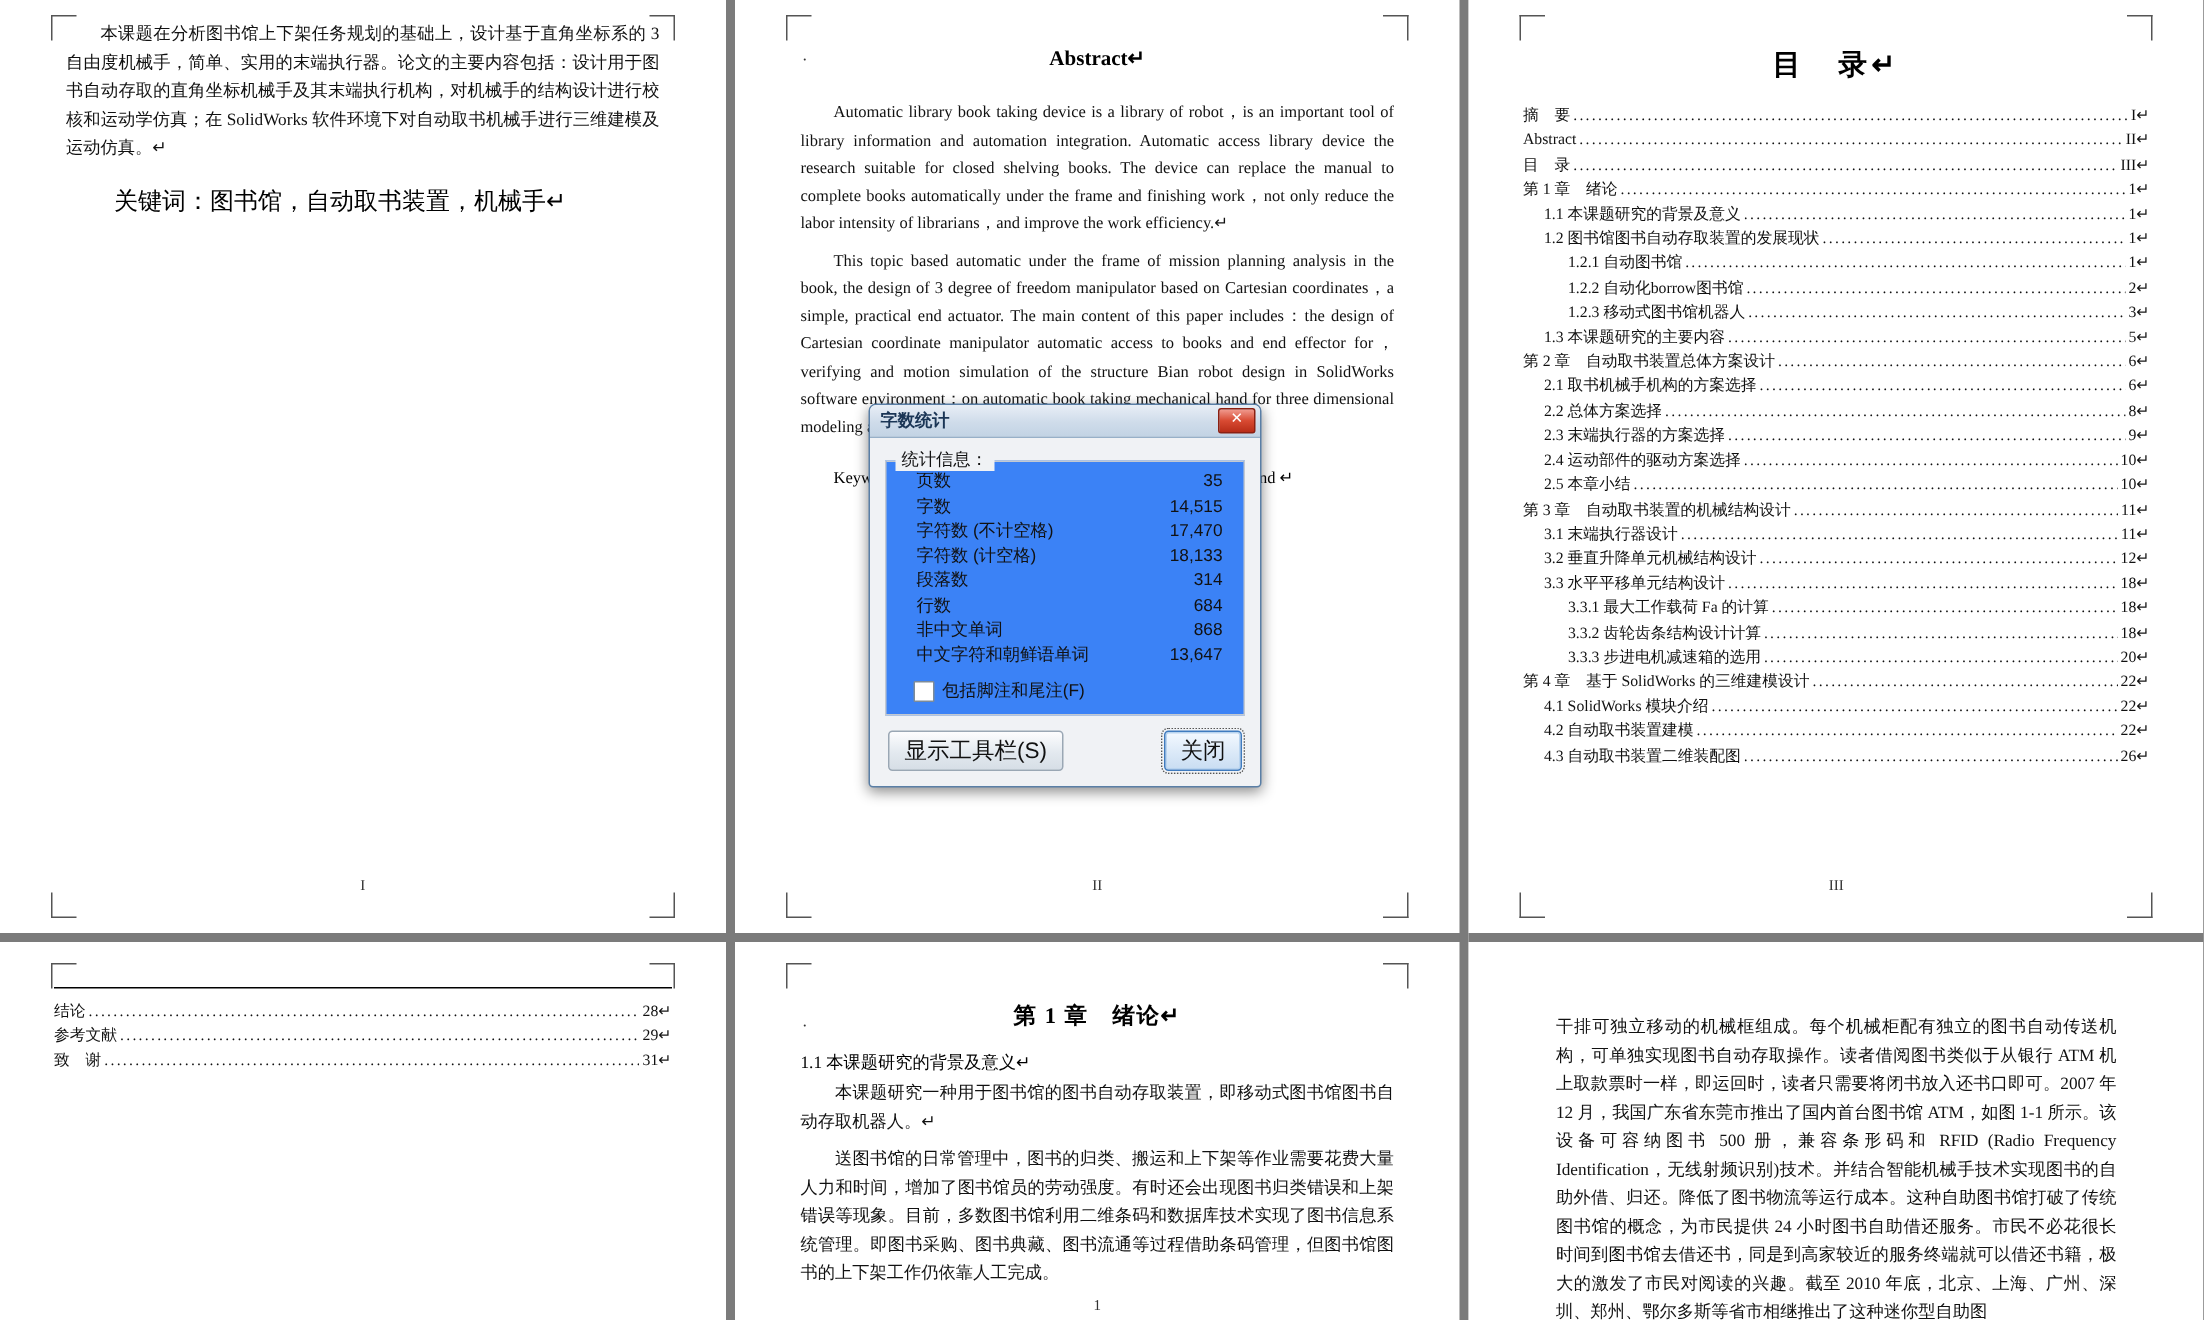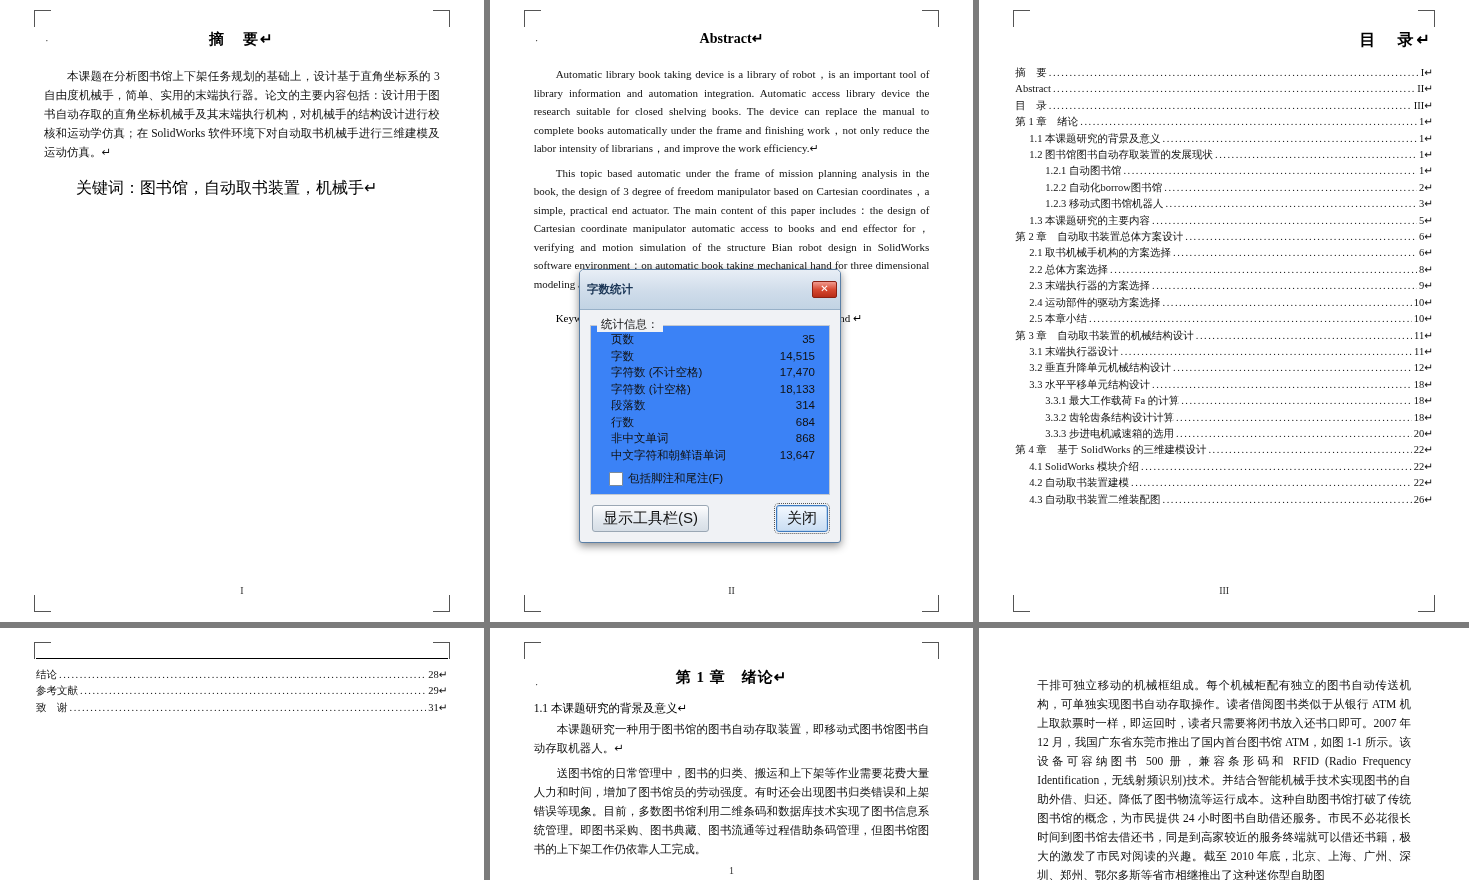--- a/index.html
+++ b/index.html
@@ -68,21 +68,21 @@
     line-height:19px;
     text-indent:2em;
     margin-top:16px;
   }
   .page-num{
     position:absolute;left:0;right:0;bottom:26px;
     text-align:center;font-size:10px;color:#333;
   }
   
   .toc-title{
-    text-align:right;font-size:16px;font-weight:bold;letter-spacing:3px;
+    text-align:center;font-size:19px;font-weight:bold;letter-spacing:3px;
     margin:16px 0 14px 0;
   }
   .toc-line{
     font-size:10.5px;
     line-height:16.4px;
     color:#111;
     display:flex;
     align-items:baseline;
     white-space:nowrap;
     overflow:hidden;
@@ -116,21 +116,21 @@
     left:579px;top:269px;
     width:260px;
     border:1px solid #5a7fa6;
     border-radius:5px 5px 3px 3px;
     background:#f0f2f5;
     box-shadow:0 3px 9px rgba(0,0,0,.45);
     font-family:"Liberation Sans", sans-serif;
     overflow:hidden;
   }
   .dlg-title{
-    height:40px;
+    height:22px;
     background:linear-gradient(#e8eef6,#cfdcea 55%,#c2d3e4);
     border-bottom:1px solid #97b0c8;
     display:flex;align-items:center;
     padding:0 3px 0 7px;
     box-sizing:border-box;
   }
   .dlg-title .cap{
     flex:1;font-size:11.5px;color:#1a3555;font-weight:bold;
     font-family:"Liberation Sans", sans-serif;
   }
@@ -198,21 +198,20 @@
 
 <div class="sheet-grid">
 
   <div class="page">
     <div class="crop tl"></div>
     <div class="crop tr"></div>
     <div class="crop bl"></div>
     <div class="crop br"></div>
     <div class="dotmark2">·</div>
     <div class="page-inner">
-      <h1 class="doc-title">摘　要↵</h1>
       <p class="para">本课题在分析图书馆上下架任务规划的基础上，设计基于直角坐标系的 3 自由度机械手，简单、实用的末端执行器。论文的主要内容包括：设计用于图书自动存取的直角坐标机械手及其末端执行机构，对机械手的结构设计进行校核和运动学仿真；在 SolidWorks 软件环境下对自动取书机械手进行三维建模及运动仿真。↵</p>
       <p class="keywords">关键词：图书馆，自动取书装置，机械手↵</p>
     </div>
     <div class="page-num">I</div>
   </div>
 
   <div class="page">
     <div class="crop tl"></div>
     <div class="crop tr"></div>
     <div class="crop bl"></div>

